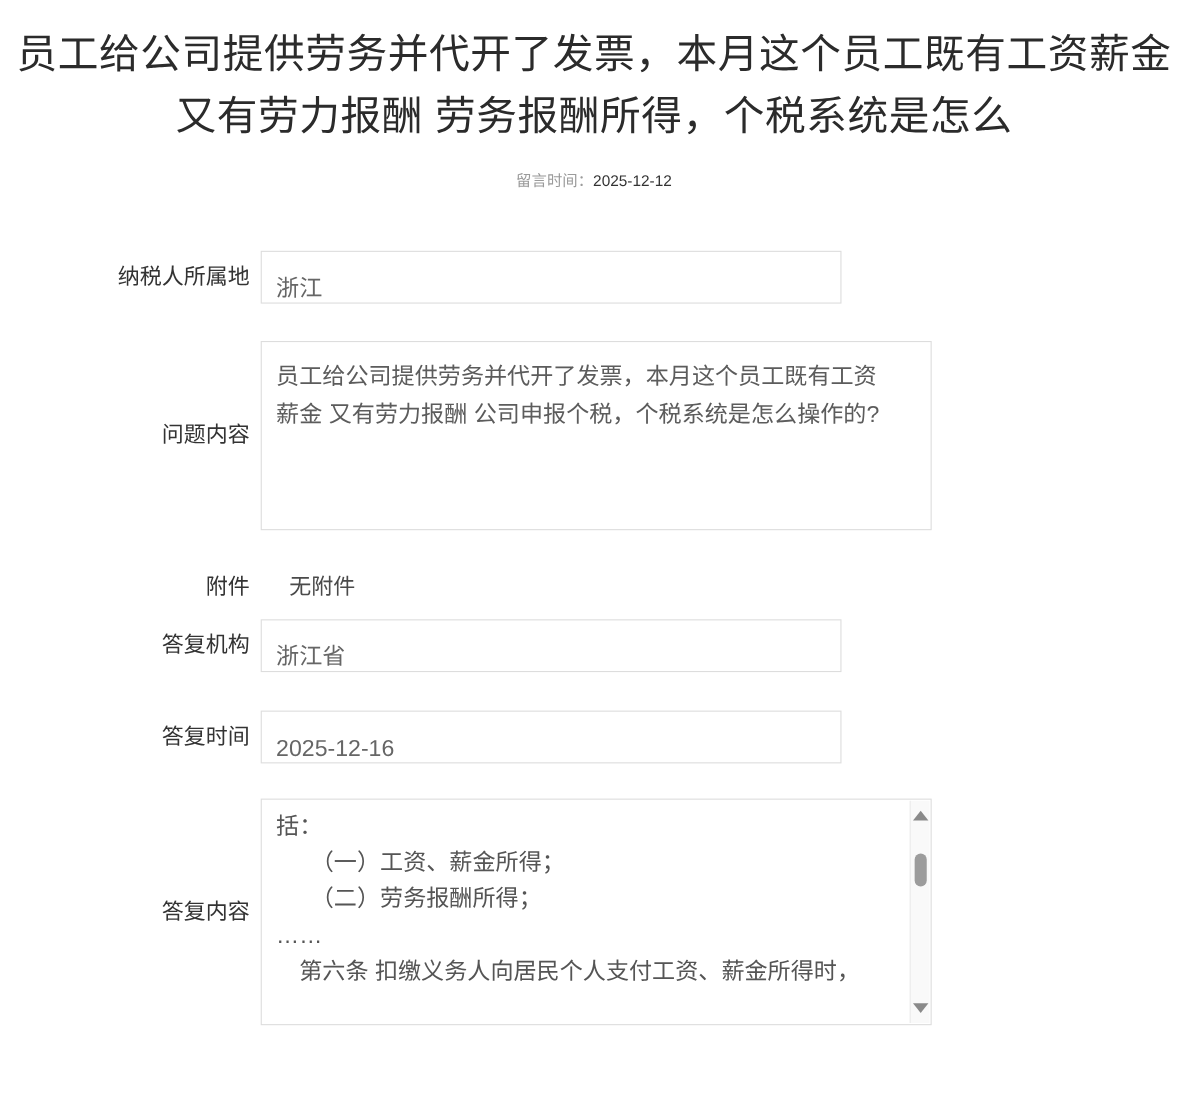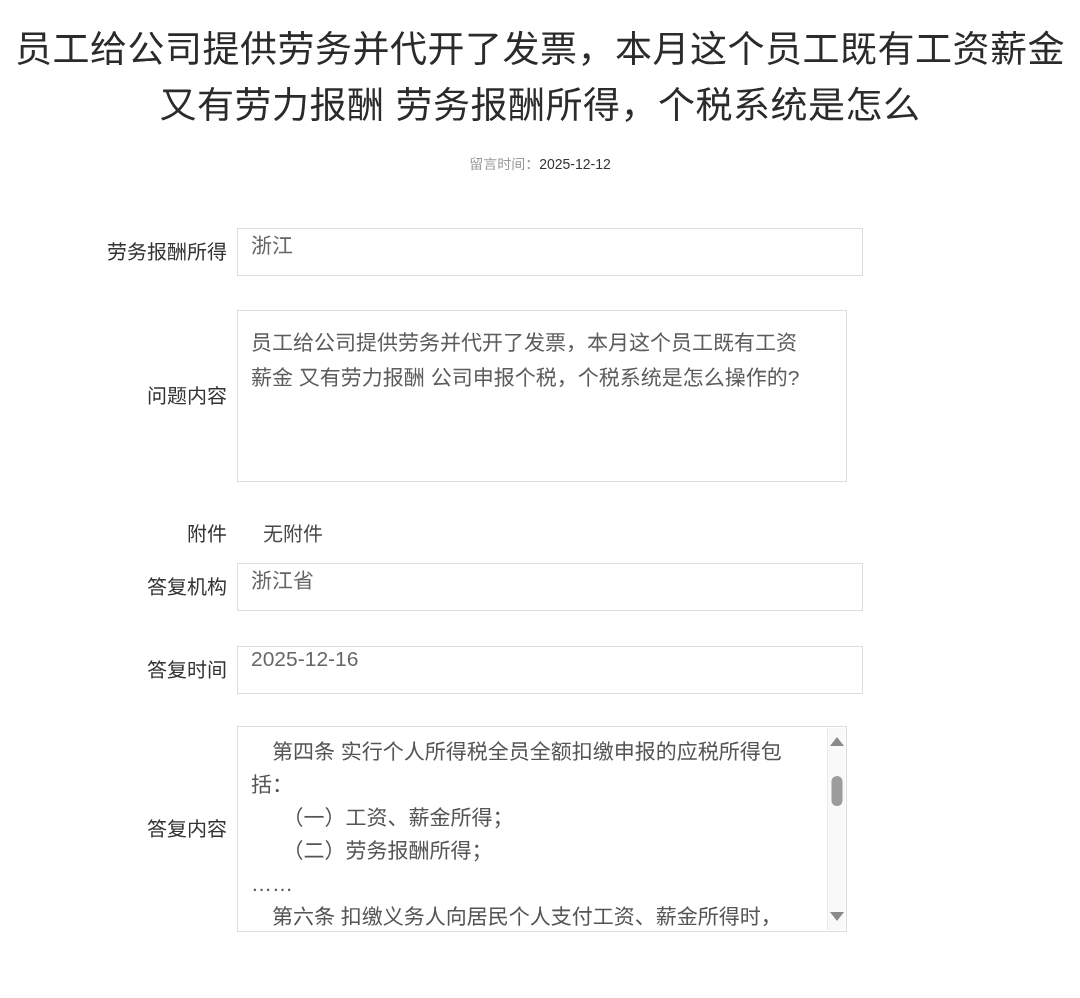--- a/index.html
+++ b/index.html
@@ -58,26 +58,26 @@
     color: #333333;
     line-height: 28px;
   }
   .control-wrap {
     margin-left: 10px;
     width: 610px;
     flex: 0 0 610px;
   }
 
   .input-box {
-    width: 626px;
+    width: 528px;
     height: 48px;
     border: 1px solid #dddddd;
     background: #ffffff;
     display: flex;
-    align-items: flex-start;
+    align-items: flex-end;
     padding-left: 13px;
     font-size: 21px;
     color: #666666;
   }
 
   .textarea-box {
     width: 610px;
     border: 1px solid #dddddd;
     background: #ffffff;
     font-size: 21px;
@@ -155,21 +155,21 @@
     <span class="title-line">又有劳力报酬 劳务报酬所得，个税系统是怎么</span>
   </h1>
 
   <div class="msg-time">
     <span class="mt-label">留言时间：</span><span class="mt-value">2025-12-12</span>
   </div>
 
   <div class="form">
 
     <div class="row">
-      <div class="field-label">劳务报酬所得</div>
+      <div class="field-label">纳税人所属地</div>
       <div class="control-wrap">
         <div class="input-box">
           <span>浙江</span>
         </div>
       </div>
     </div>
 
     <div class="row row-question">
       <div class="field-label">问题内容</div>
       <div class="control-wrap">
@@ -202,21 +202,20 @@
         <div class="input-box">
           <span>2025-12-16</span>
         </div>
       </div>
     </div>
 
     <div class="row row-reply-content">
       <div class="field-label">答复内容</div>
       <div class="control-wrap">
         <div class="textarea-box reply-box">
-          <div class="text-line">　第四条 实行个人所得税全员全额扣缴申报的应税所得包</div>
           <div class="text-line">括：</div>
           <div class="text-line">　　（一）工资、薪金所得；</div>
           <div class="text-line">　　（二）劳务报酬所得；</div>
           <div class="text-line">……</div>
           <div class="text-line">　第六条 扣缴义务人向居民个人支付工资、薪金所得时，</div>
 
           <div class="scrollbar-track">
             <div class="sb-arrow-up"></div>
             <div class="sb-thumb"></div>
             <div class="sb-arrow-down"></div>

